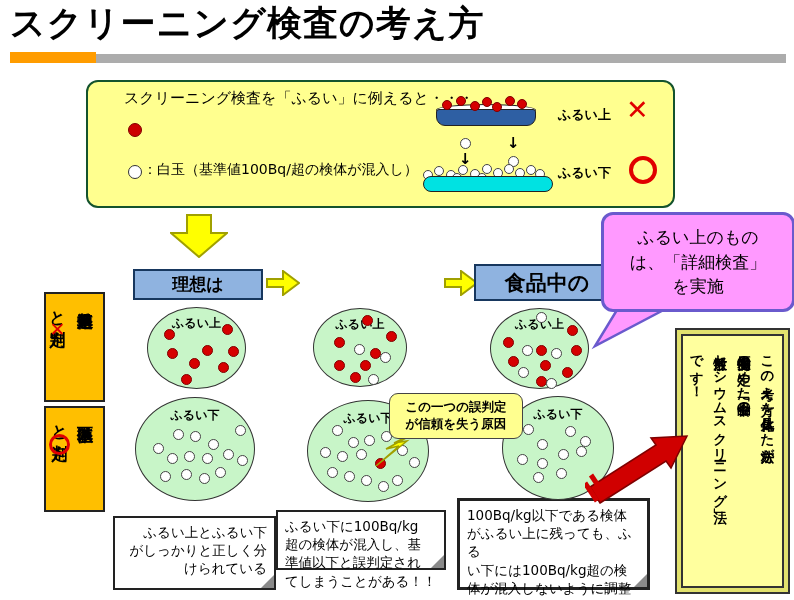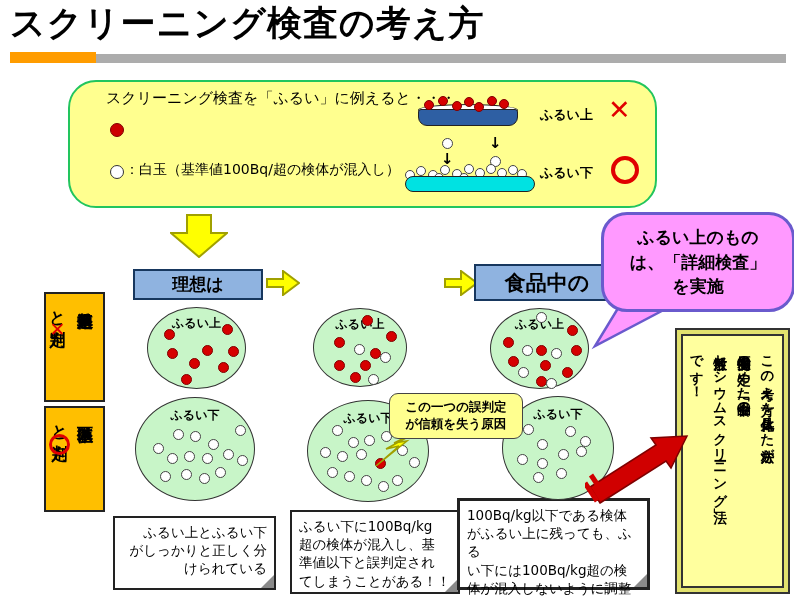--- a/index.html
+++ b/index.html
@@ -4,21 +4,21 @@
 <style>
   html,body{margin:0;padding:0;}
   body{font-family:"DejaVu Sans","Liberation Sans",sans-serif;background:#fff;}
   #stage{position:relative;width:794px;height:600px;background:#fff;overflow:hidden;}
   .abs{position:absolute;}
   
   .title{left:10px;top:0px;font-size:35px;font-weight:900;color:#000;letter-spacing:1px;white-space:nowrap;}
   .bar-orange{left:10px;top:52px;width:86px;height:11px;background:#FF9C00;}
   .bar-gray{left:96px;top:54px;width:690px;height:9px;background:#ACACAC;}
   
-  .legend{left:68px;top:80px;width:585px;height:124px;background:#FFFF8F;border:2px solid #22c55e;border-radius:28px;}
+  .legend{left:86px;top:80px;width:585px;height:124px;background:#FFFF8F;border:2px solid #14532d;border-radius:12px;}
   .legend-heading{left:36px;top:7px;font-size:15px;color:#000;}
   .legend-row-text{font-size:14px;color:#000;white-space:nowrap;}
   .bullet{width:12px;height:12px;border-radius:50%;display:inline-block;}
   .bullet-red{background:#CC0000;border:1px solid #7F0000;}
   .bullet-white{background:#fff;border:1.5px solid #333;}
   
   .tray-rim{left:348px;top:22px;width:98px;height:10px;background:#fff;border:1.5px solid #222;border-radius:50%;}
   .tray-top{left:348px;top:27px;width:98px;height:15px;background:#2E5FA3;border:1.5px solid #222;border-radius:3px 3px 9px 9px;}
   .tray-bottom{left:335px;top:94px;width:128px;height:14px;background:#00E2E2;border:1.5px solid #222;border-radius:8px;}
   .balls{pointer-events:none;}
@@ -40,36 +40,36 @@
   .balls .dot{width:10px;height:10px;}
   
   .vnote{background:#FFBF00;border:2px solid #222;writing-mode:vertical-rl;text-orientation:mixed;
          font-size:16px;font-weight:bold;color:#000;line-height:1.6;padding:6px 5px;box-sizing:border-box;}
   .vnote .vline{display:block;}
   .vmark-x{color:#E00000;font-size:19px;font-weight:900;}
   .vmark-o{display:inline-block;width:15px;height:15px;border:3.5px solid #E00000;border-radius:50%;margin-top:2px;}
   .vnote-a{left:44px;top:292px;width:61px;height:110px;}
   .vnote-b{left:44px;top:406px;width:61px;height:106px;}
   
-  .bubble{left:601px;top:212px;width:188px;height:94px;background:#FF99FF;border:3px solid #6A5ACD;border-radius:26px;
+  .bubble{left:601px;top:212px;width:188px;height:94px;background:#FF99FF;border:3px solid #6A5ACD;border-radius:12px;
           display:flex;align-items:center;justify-content:center;text-align:center;
-          font-size:17px;font-weight:bold;color:#000;white-space:pre-line;line-height:1.45;z-index:4;}
+          font-size:17px;font-weight:normal;color:#000;white-space:pre-line;line-height:1.45;z-index:4;}
   .bubble-tail{left:585px;top:300px;width:100px;height:50px;z-index:3;}
   
   .callout{left:389px;top:393px;width:132px;height:44px;background:#FFFF8F;border:1.5px solid #444;border-radius:9px;
            font-size:12.5px;font-weight:600;color:#000;white-space:pre-line;line-height:1.35;
            display:flex;align-items:center;justify-content:center;text-align:left;z-index:3;}
   .bolt{left:368px;top:426px;width:62px;height:46px;z-index:2;}
   
   .note{background:#fff;border:2px solid #222;color:#000;font-size:13.5px;line-height:1.35;
         padding:5px 7px;box-sizing:border-box;white-space:pre-line;}
   .note .fold{position:absolute;right:0;bottom:0;width:0;height:0;
         border-style:solid;border-width:0 0 13px 13px;border-color:transparent transparent #8a8a8a transparent;}
   .note1{left:113px;top:516px;width:163px;height:74px;text-align:right;}
-  .note2{left:290px;top:510px;width:170px;height:84px;}
+  .note2{left:276px;top:510px;width:170px;height:60px;}
   .note3{left:457px;top:498px;width:193px;height:92px;border-width:3px;}
   
   .rnote-outer{left:675px;top:328px;width:115px;height:266px;background:#E2E26E;border:2px solid #333;
                padding:4px;box-sizing:border-box;}
   .rnote-inner{width:100%;height:100%;background:#FFFF9E;border:2px solid #333;box-sizing:border-box;
                writing-mode:vertical-rl;text-orientation:mixed;white-space:pre-line;
                font-size:13.5px;font-weight:bold;color:#000;line-height:1.75;padding:10px 3px;}
   .red-arrow{left:585px;top:420px;width:112px;height:92px;z-index:2;}
   .dn-arrow{left:170px;top:214px;width:58px;height:44px;}
   .rt-arrow1{left:266px;top:270px;width:34px;height:26px;}

